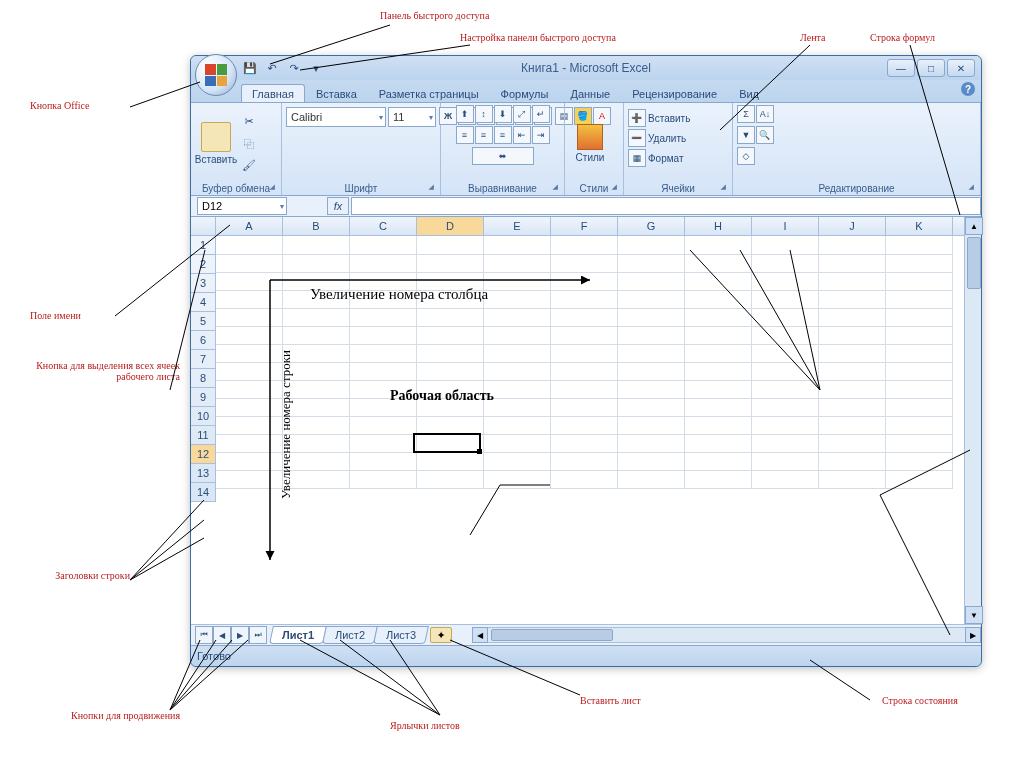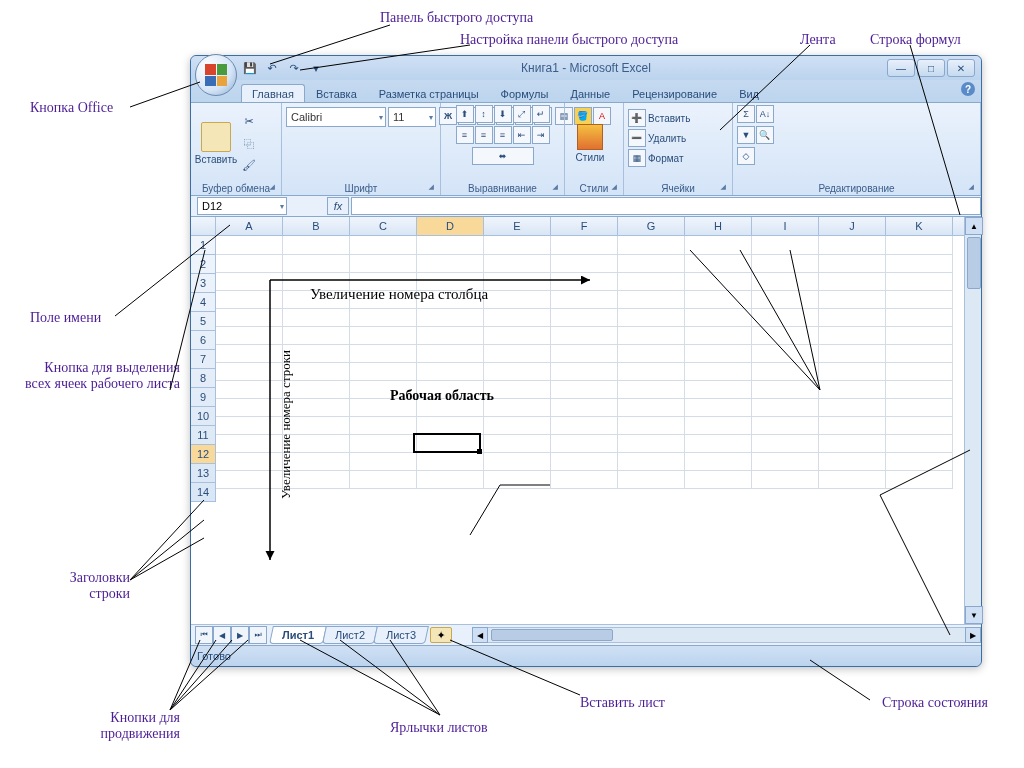--- a/index.html
+++ b/index.html
@@ -7,22 +7,22 @@
   font-family: Tahoma, Arial, sans-serif;
   font-size: 11px;
   background: #fff;
   position: relative;
   width: 1024px;
   height: 768px;
   overflow: hidden;
 }
 .callout {
   position: absolute;
-  font-size: 14px;
-  color: #4c1d95;
+  font-size: 10px;
+  color: #b91c1c;
   white-space: nowrap;
   font-family: "Times New Roman", serif;
 }
 .callout.wrap { white-space: normal; text-align: right; }
 svg.overlay {
   position: absolute;
   top: 0; left: 0;
   width: 1024px; height: 768px;
   pointer-events: none;
   z-index: 100;

